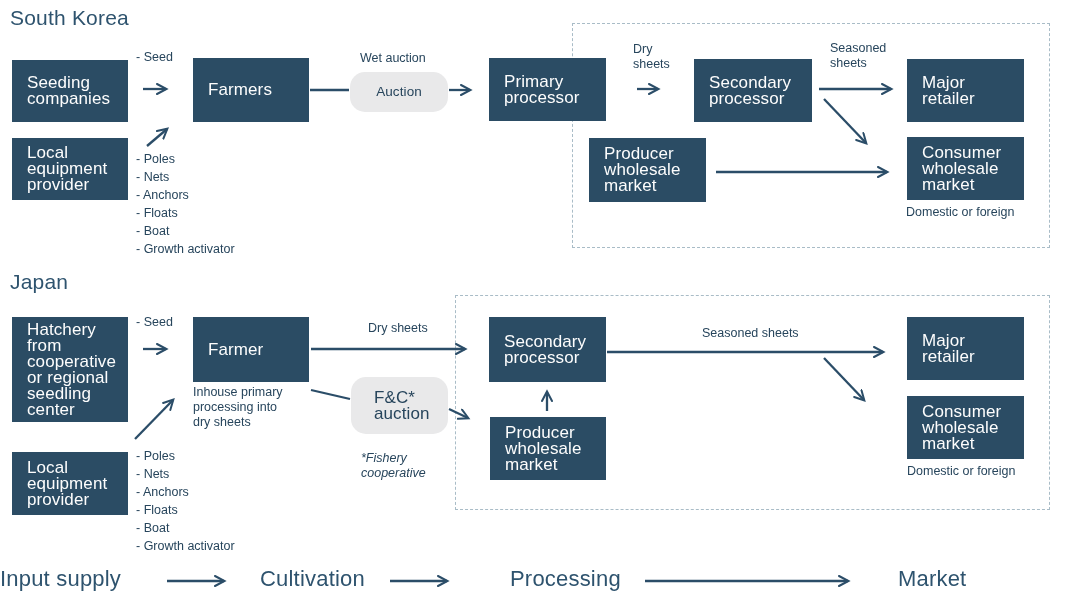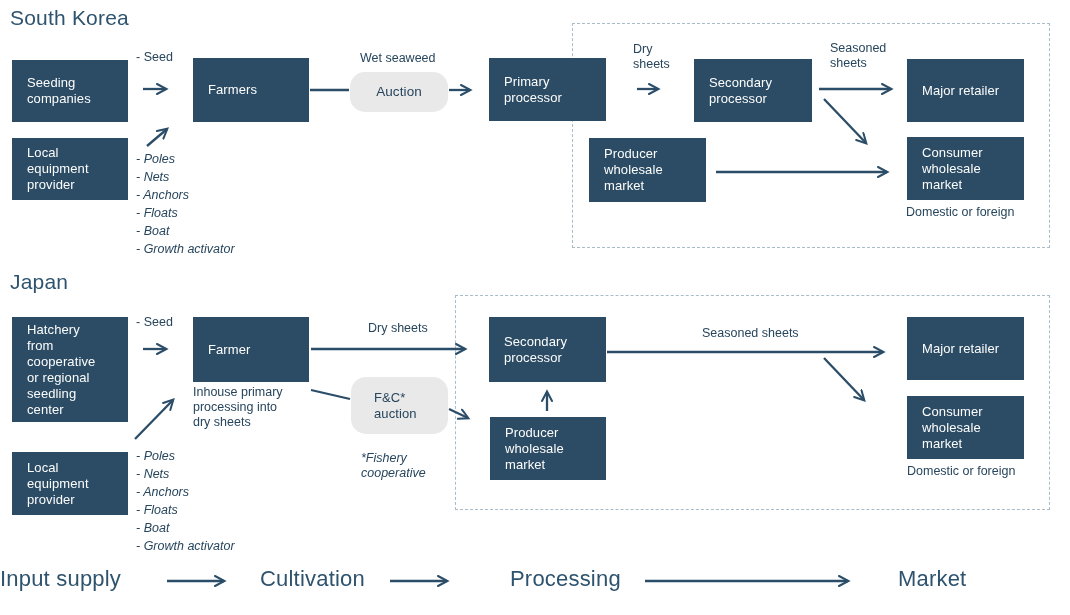--- a/index.html
+++ b/index.html
@@ -3,36 +3,36 @@
 <meta charset="utf-8">
 <style>
   html,body{margin:0;padding:0;background:#ffffff;}
   #canvas{
     position:relative;width:1070px;height:615px;background:#ffffff;overflow:hidden;
     font-family:"Liberation Sans","DejaVu Sans",sans-serif;
   }
   .box{
     position:absolute;background:#2b4c64;color:#fdfdfd;
     display:flex;align-items:center;
-    font-size:13px;line-height:16px;letter-spacing:.1px;
+    font-size:17px;line-height:16px;letter-spacing:.1px;
     padding-left:15px;padding-right:24px;box-sizing:border-box;
     z-index:2;
   }
   .gray{
     background:#e9e9ea;color:#27455c;z-index:2;border-radius:15px;
   }
   .gray.center{justify-content:center;padding-left:0;padding-right:0;font-size:13.5px;}
   .title{
     position:absolute;font-size:21px;color:#2e536e;z-index:2;letter-spacing:.2px;
   }
   .lbl{
     position:absolute;font-size:12.5px;line-height:15px;color:#27455c;z-index:2;
   }
   .prel{white-space:pre-line;}
-  .inputs div{margin-bottom:3px;font-style:italic;}
+  .inputs div{margin-bottom:3px;}
   .stage{
     position:absolute;font-size:22px;color:#2e536e;z-index:2;letter-spacing:.2px;
   }
   .dashed{
     position:absolute;border:1px dashed #a9bcc7;z-index:0;
   }
   #arrowlayer{
     position:absolute;left:0;top:0;z-index:3;pointer-events:none;
   }
 </style>
@@ -91,21 +91,21 @@
 
   <div class="lbl" style="left:136px;top:50px;">- Seed</div>
   <div class="lbl inputs" style="left:136px;top:152px;">
     <div>- Poles</div>
     <div>- Nets</div>
     <div>- Anchors</div>
     <div>- Floats</div>
     <div>- Boat</div>
     <div>- Growth activator</div>
   </div>
-  <div class="lbl" style="left:360px;top:51px;">Wet seaweed</div>
+  <div class="lbl" style="left:360px;top:51px;">Wet auction</div>
   <div class="lbl prel" style="left:633px;top:42px;">Dry
 sheets</div>
   <div class="lbl prel" style="left:830px;top:41px;">Seasoned
 sheets</div>
   <div class="lbl" style="left:906px;top:205px;">Domestic or foreign</div>
 
   <div class="title" style="left:10px;top:270px;">Japan</div>
 
   <div class="box" style="left:12px;top:317px;width:116px;height:105px;">Hatchery from cooperative or regional seedling center</div>
   <div class="box" style="left:12px;top:452px;width:116px;height:63px;">Local equipment provider</div>

